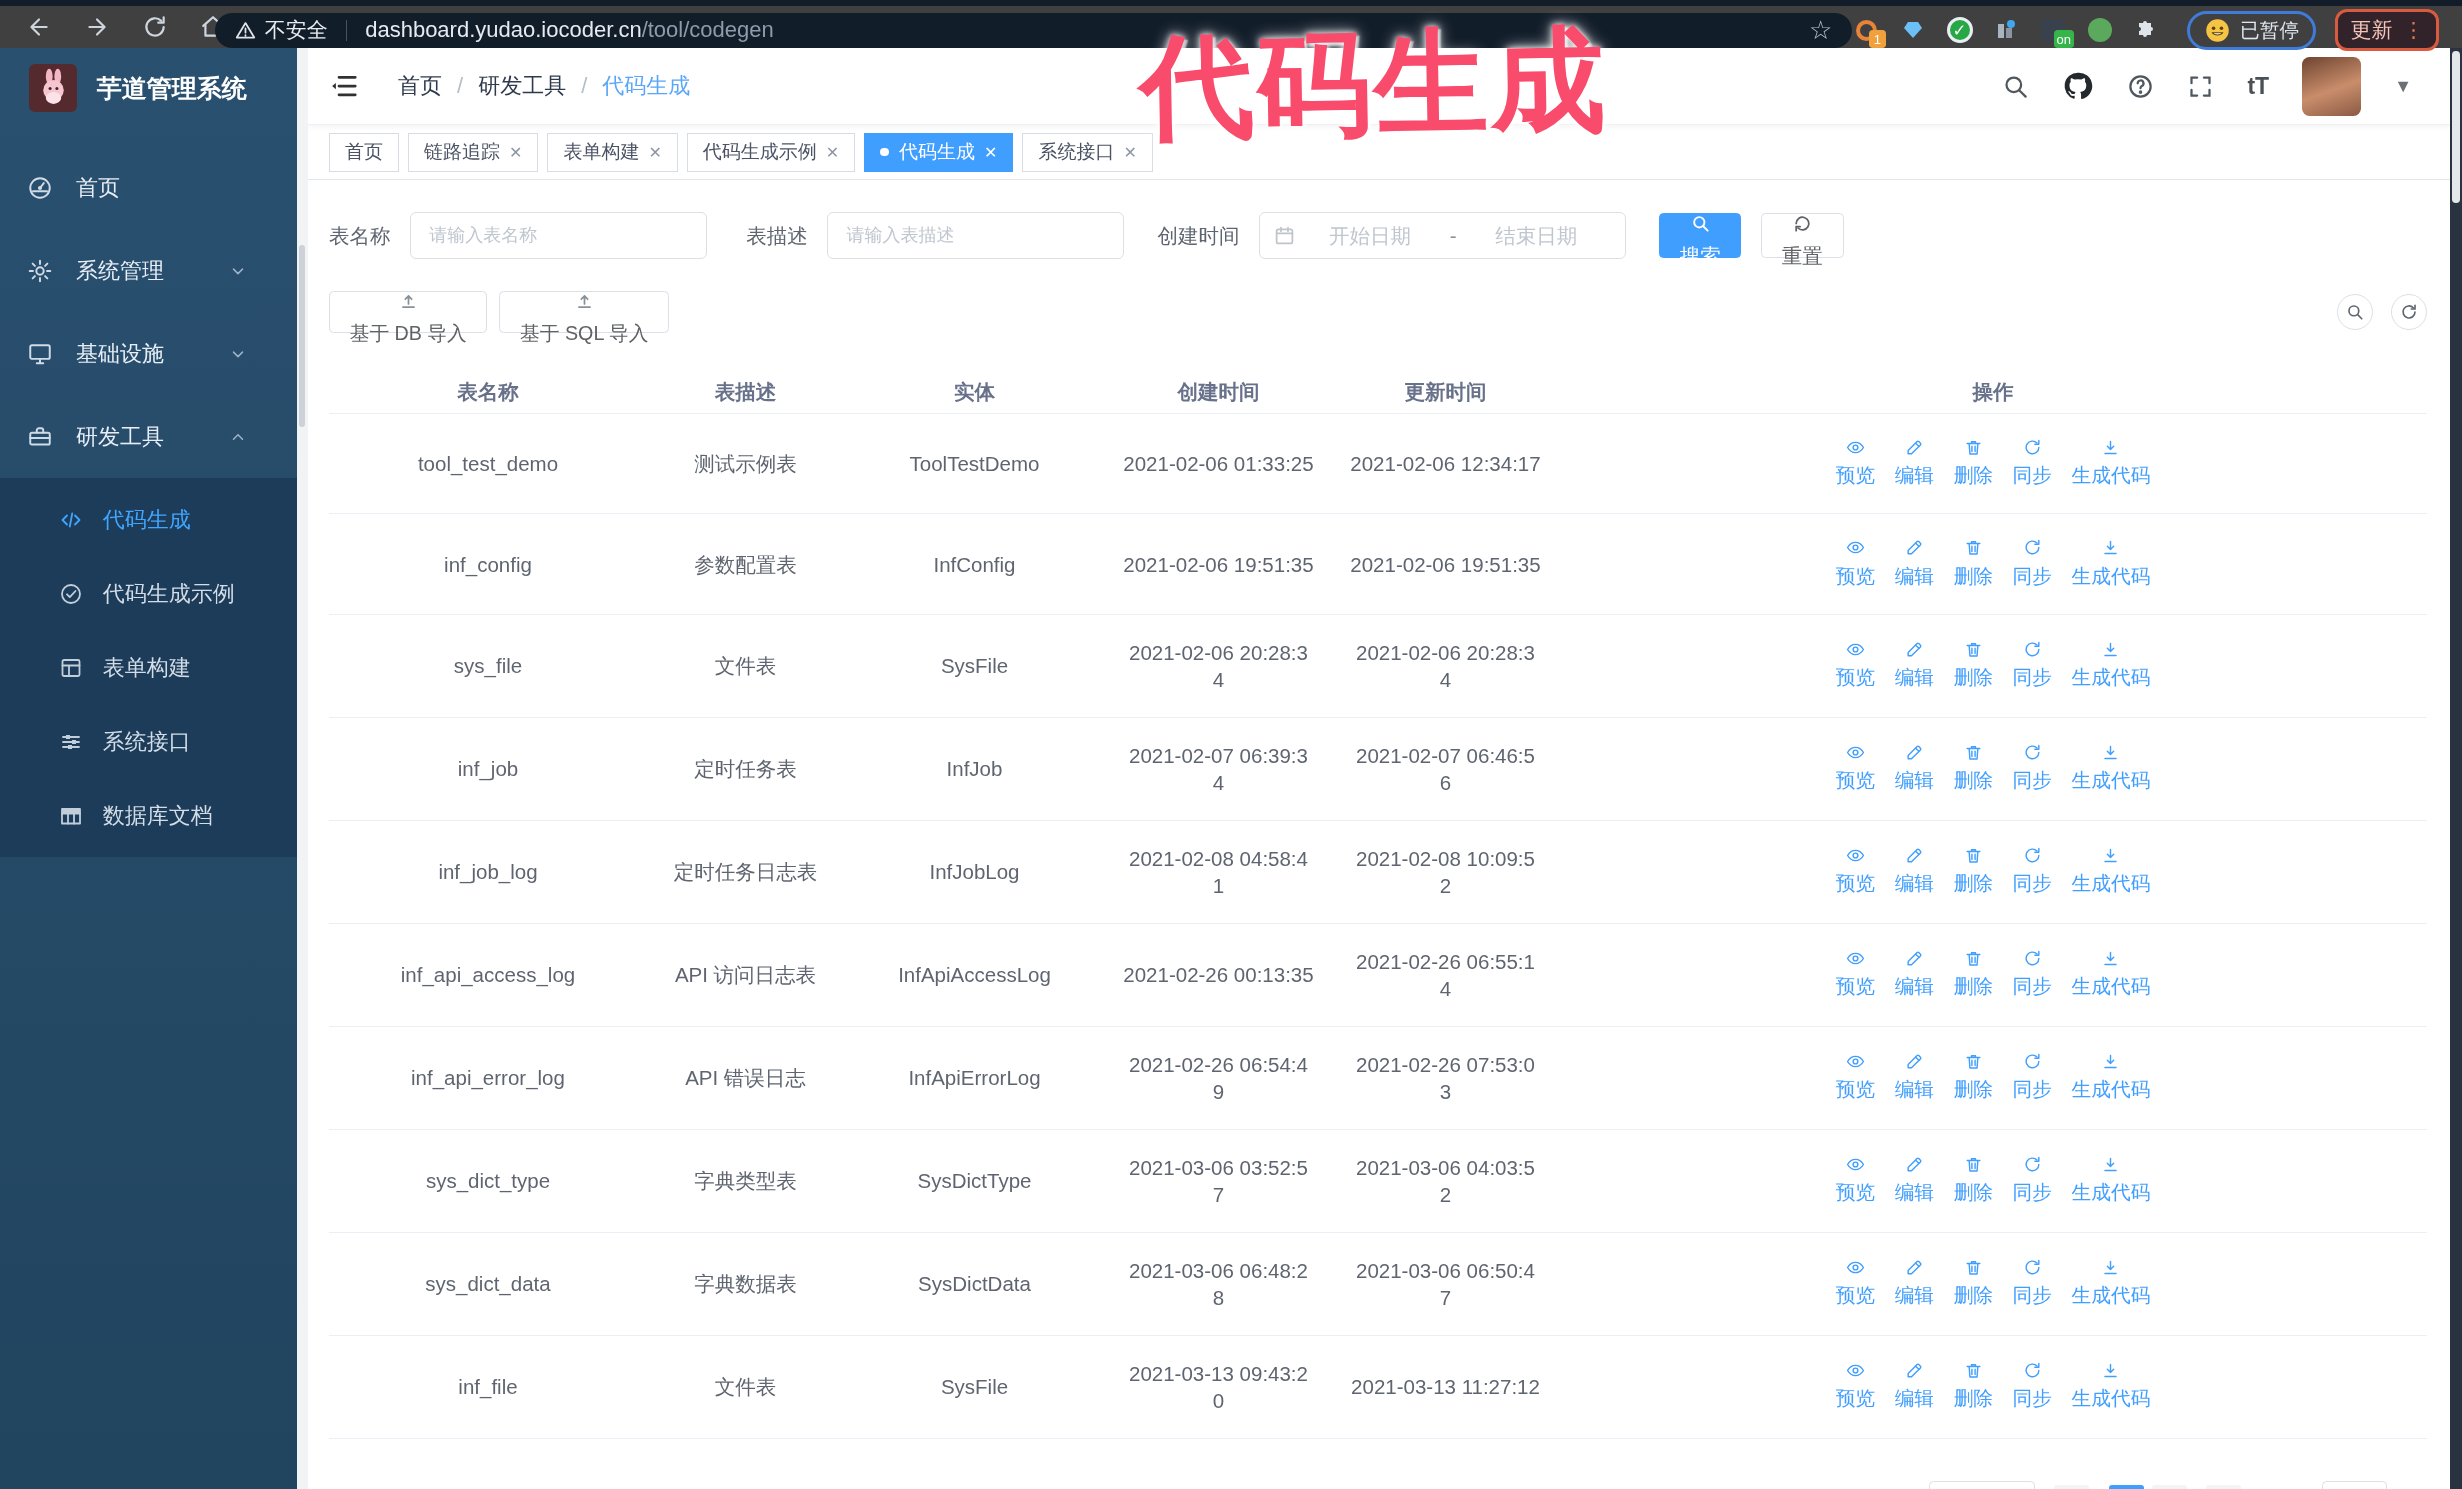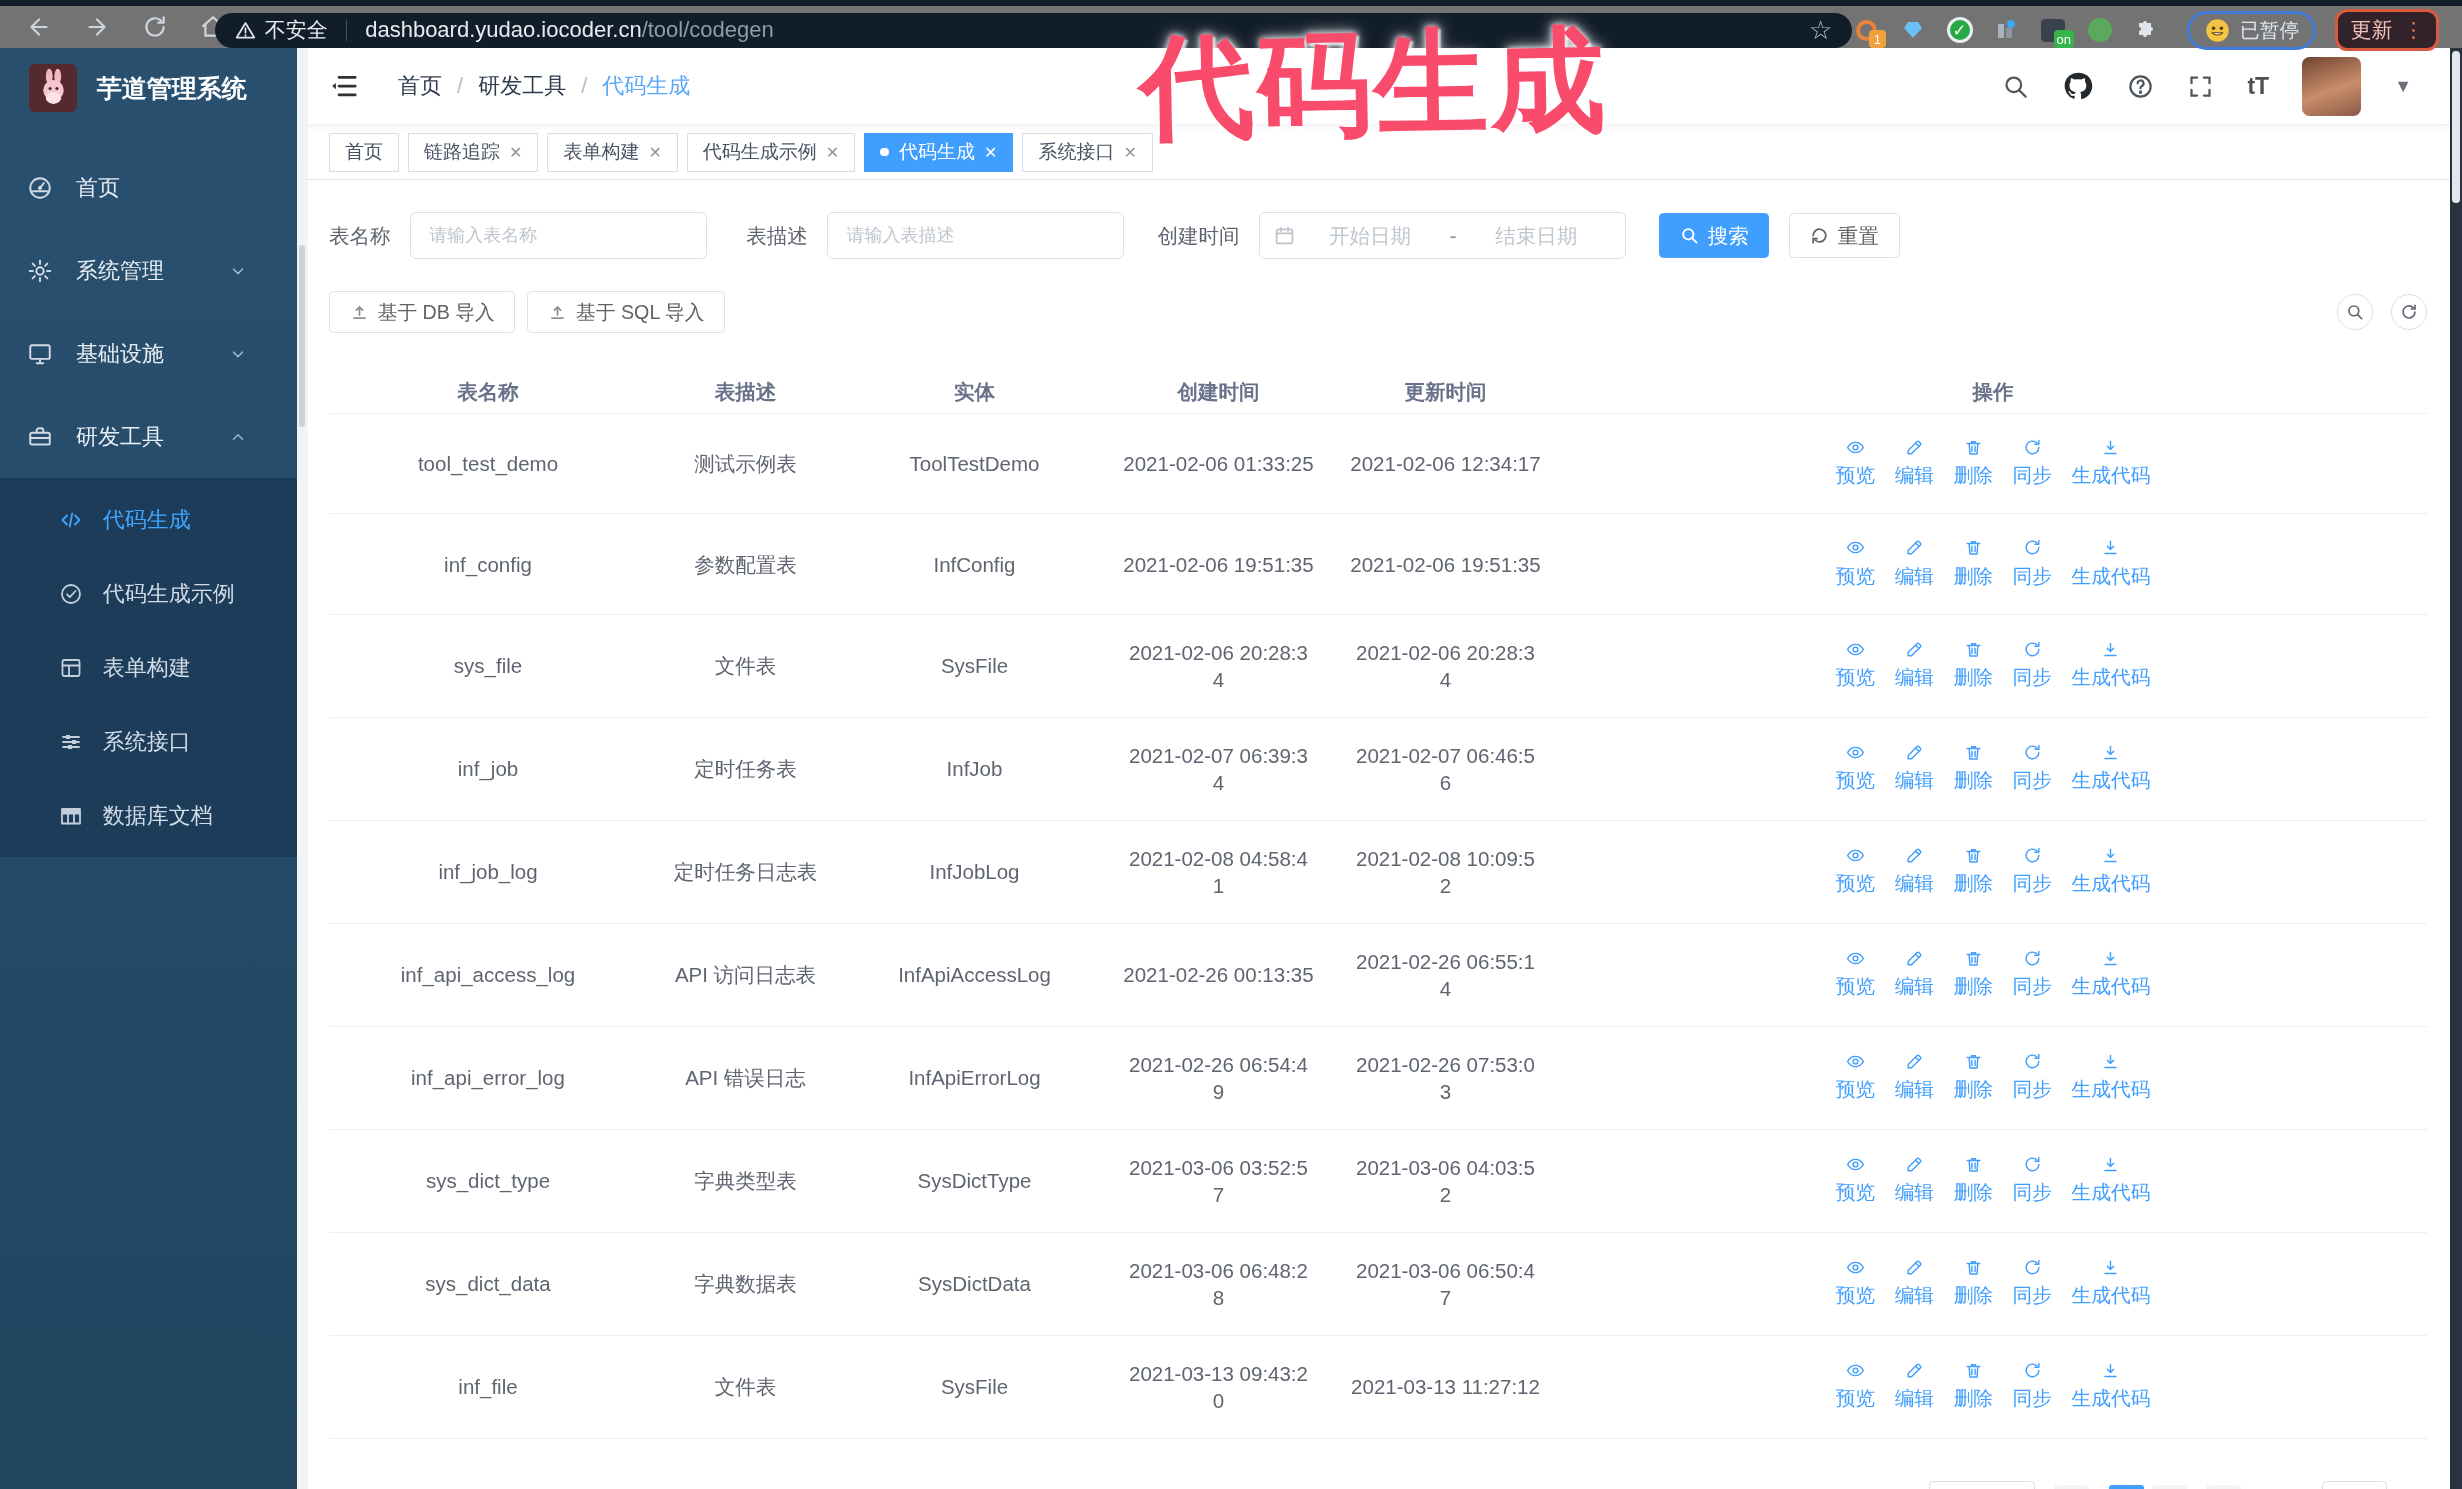--- a/index.html
+++ b/index.html
@@ -1,19 +1,19 @@
 <!DOCTYPE html>
 <html style="font-size:12px"><head>
 <meta charset="utf-8">
 <style>
   * { margin:0; padding:0; box-sizing:border-box; }
   html,body { width:2462px; height:1490px; overflow:hidden; font-family:"Liberation Sans", sans-serif; background:#fff; }
 
   
-  .browser { position:absolute; top:0; left:0; right:0; height:48px; background:#737373; border-top:6px solid #131c29; display:flex; align-items:center; z-index:5; }
+  .browser { position:absolute; top:0; left:0; right:0; height:48px; background:#404040; border-top:6px solid #131c29; display:flex; align-items:center; z-index:5; }
   .bnav { display:flex; align-items:center; gap:32px; padding-left:26px; color:#cdd5de; }
   .bnav .ic { width:26px; height:26px; }
   .url-pill { position:absolute; left:215px; top:6.8px; width:1637px; height:35px; border-radius:17.4px; background:#121d2a; display:flex; align-items:center; padding:0 19.7px; }
   .url-pill .warn { width:21px; height:21px; color:#dfe4ea; }
   .sec-label { font-size:21px; color:#e8ecf1; margin-left:9px; }
   .pill-div { width:1.5px; height:21px; background:#46525f; margin:0 18px; }
   .url-host { font-size:22px; color:#e6ebf1; }
   .url-path { font-size:22px; color:#8f9baa; }
   .pill-star { margin-left:auto; font-size:26px; color:#b9c2cd; }
   .ext-area { position:absolute; right:23px; top:4.5px; height:39px; display:flex; align-items:center; gap:19.7px; }
@@ -76,21 +76,21 @@
   
   .filter { display:flex; align-items:center; }
   .f-label { font-size:20.5px; color:#5f6570; margin-right:19.7px; }
   .inp { width:297px; height:47px; border:1.5px solid #dcdfe6; border-radius:6px; font-size:18px; color:#606266; padding:0 18px; outline:none; font-family:inherit; }
   .inp::placeholder { color:#bfc6cf; }
   .sp1 { width:39px; } .sp2 { width:33px; }
   .date-range { width:367px; height:47px; border:1.5px solid #dcdfe6; border-radius:6px; display:flex; align-items:center; padding:0 13.6px; cursor:pointer; }
   .date-range .ic { width:21px; height:21px; color:#c0c4cc; }
   .dr-ph { flex:1; text-align:center; font-size:20.5px; color:#bfc6cf; }
   .dr-sep { font-size:20.5px; color:#8a9099; padding:0 4.5px; }
-  .btn { display:inline-flex; align-items:center; gap:9px; height:45px; border-radius:4.5px; font-size:20.5px; cursor:pointer; border:1.5px solid #dcdfe6; background:#fff; color:#606266; padding:0 19.7px; font-family:inherit; }
+  .btn { display:inline-flex; align-items:center; gap:9px; height:45px; border-radius:4.5px; font-size:20.5px; cursor:pointer; border:1.5px solid #dcdfe6; background:#fff; color:#606266; padding:0 19.7px; font-family:inherit;flex-direction:column; }
   .btn .ic { width:19px; height:19px; }
   .btn-primary { background:#409eff; border-color:#409eff; color:#fff; margin-left:33px; }
   .btn-plain { margin-left:19.7px;justify-content:space-between; }
 
   
   .toolbar { display:flex; align-items:center; gap:12px; margin-top:32px; }
   .toolbar .btn { height:42px; font-size:19.7px; }
   .toolbar .btn .ic { color:#8a9099; }
   .tool-right { margin-left:auto; display:flex; gap:18px; }
   .circle-btn { width:36px; height:36px; border:1.5px solid #dcdfe6; border-radius:50%; background:#fff; display:flex; align-items:center; justify-content:center; color:#5f6570; cursor:pointer; }

